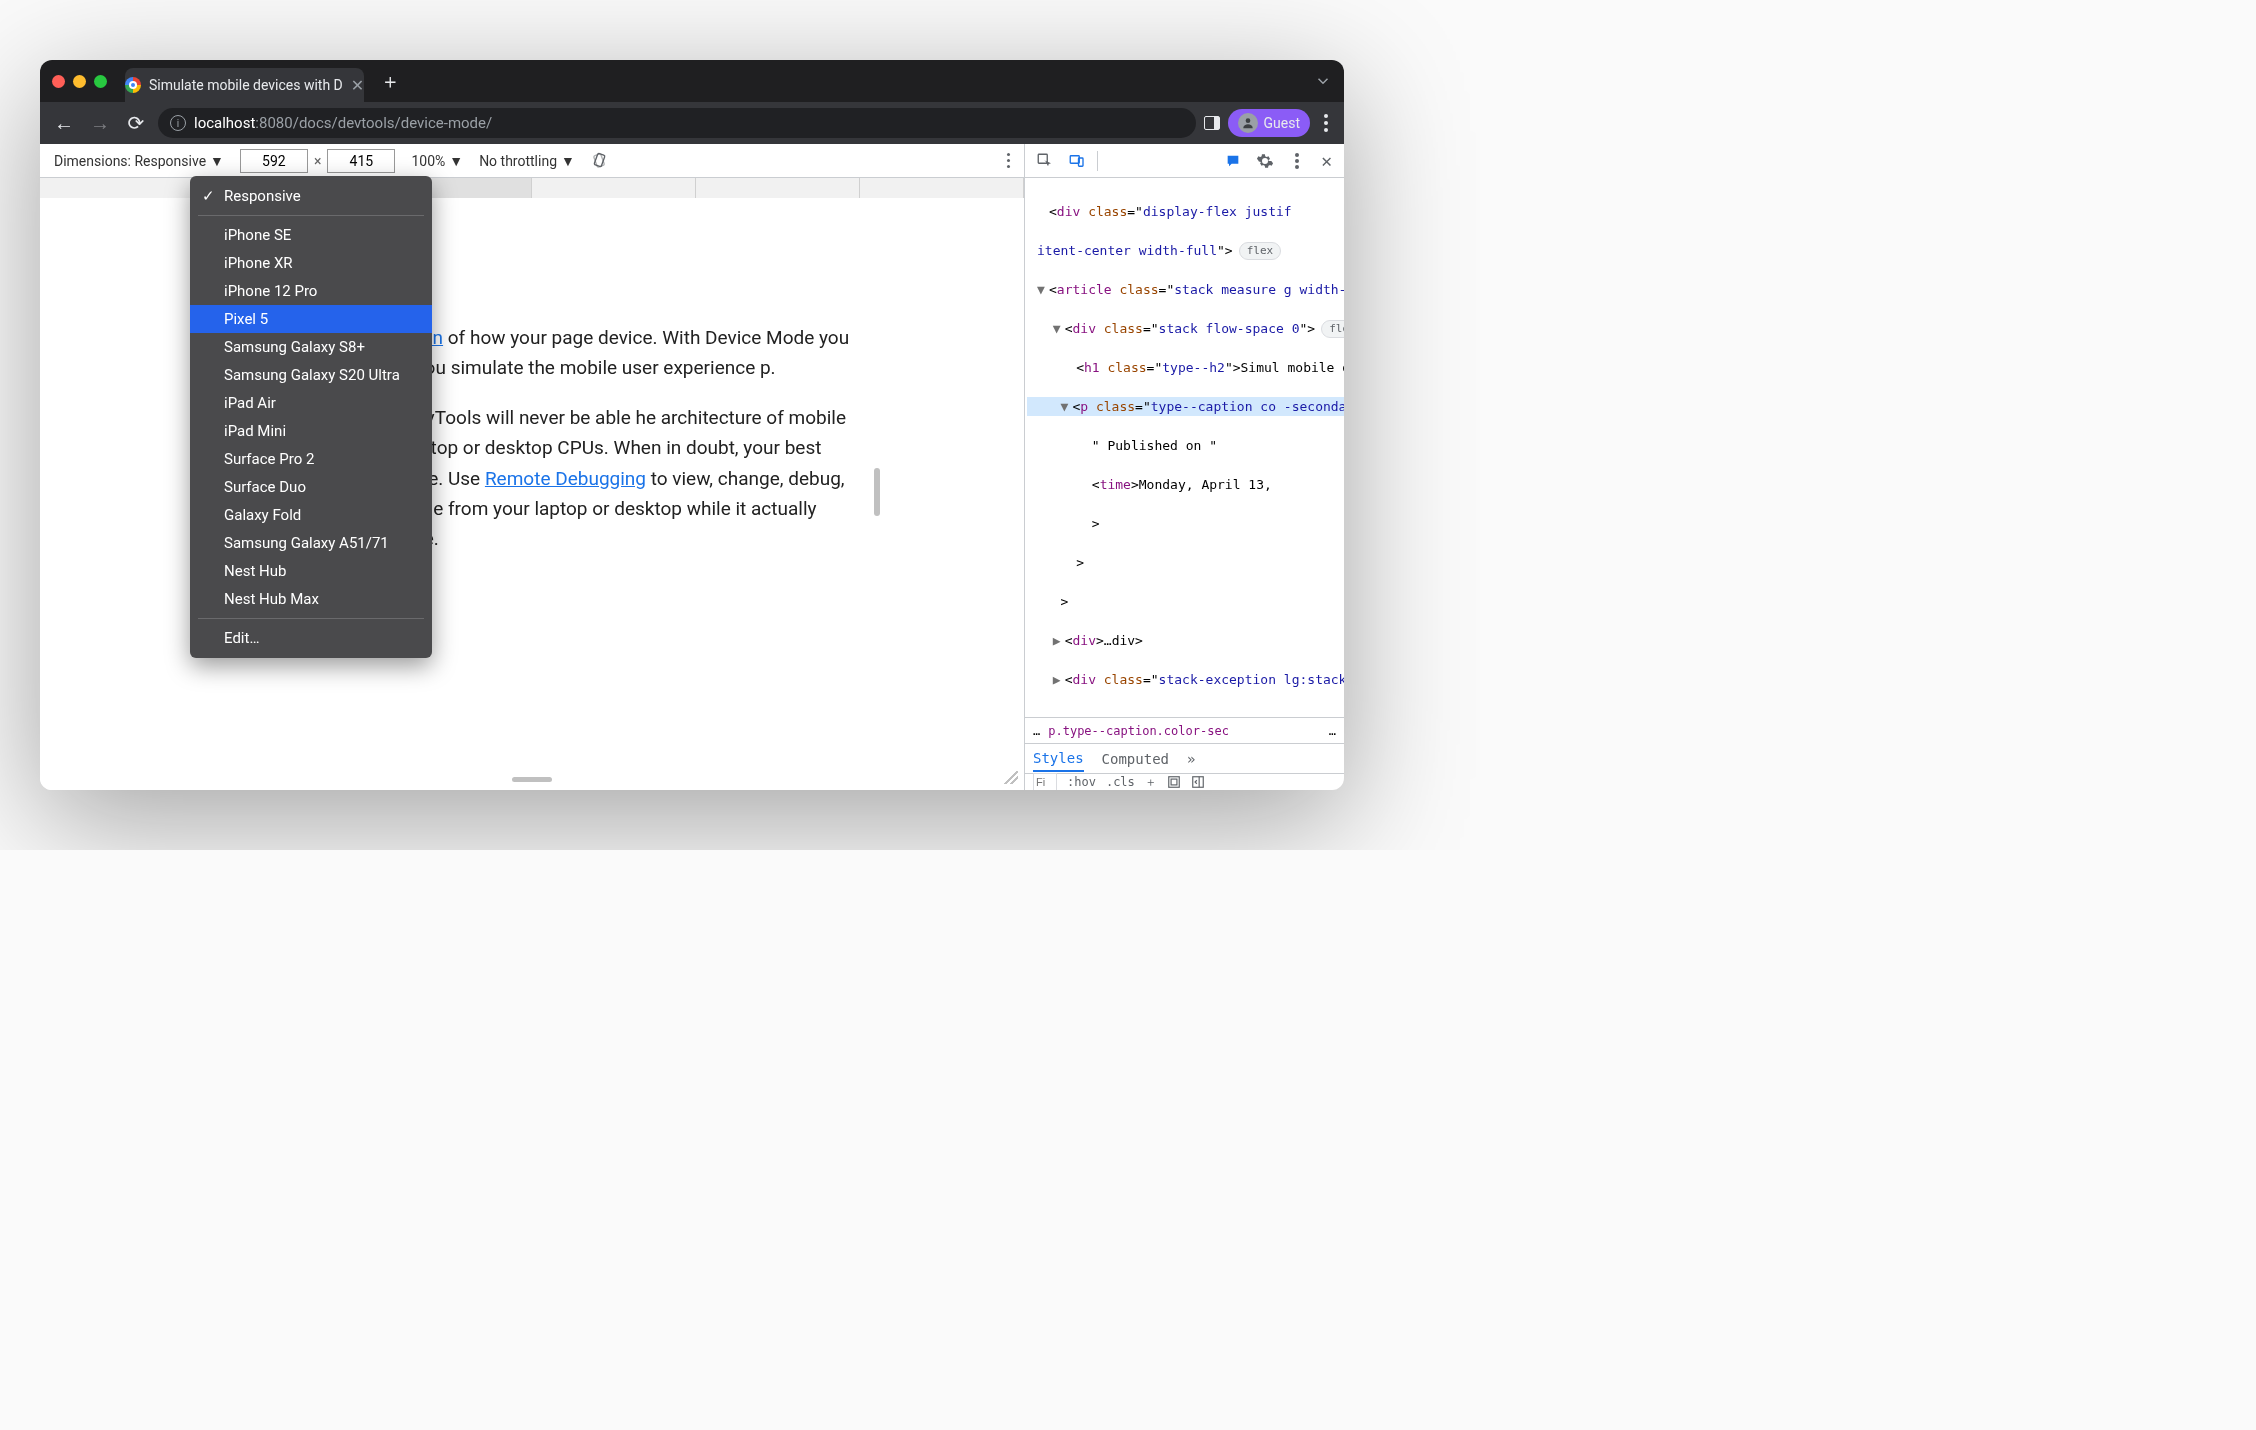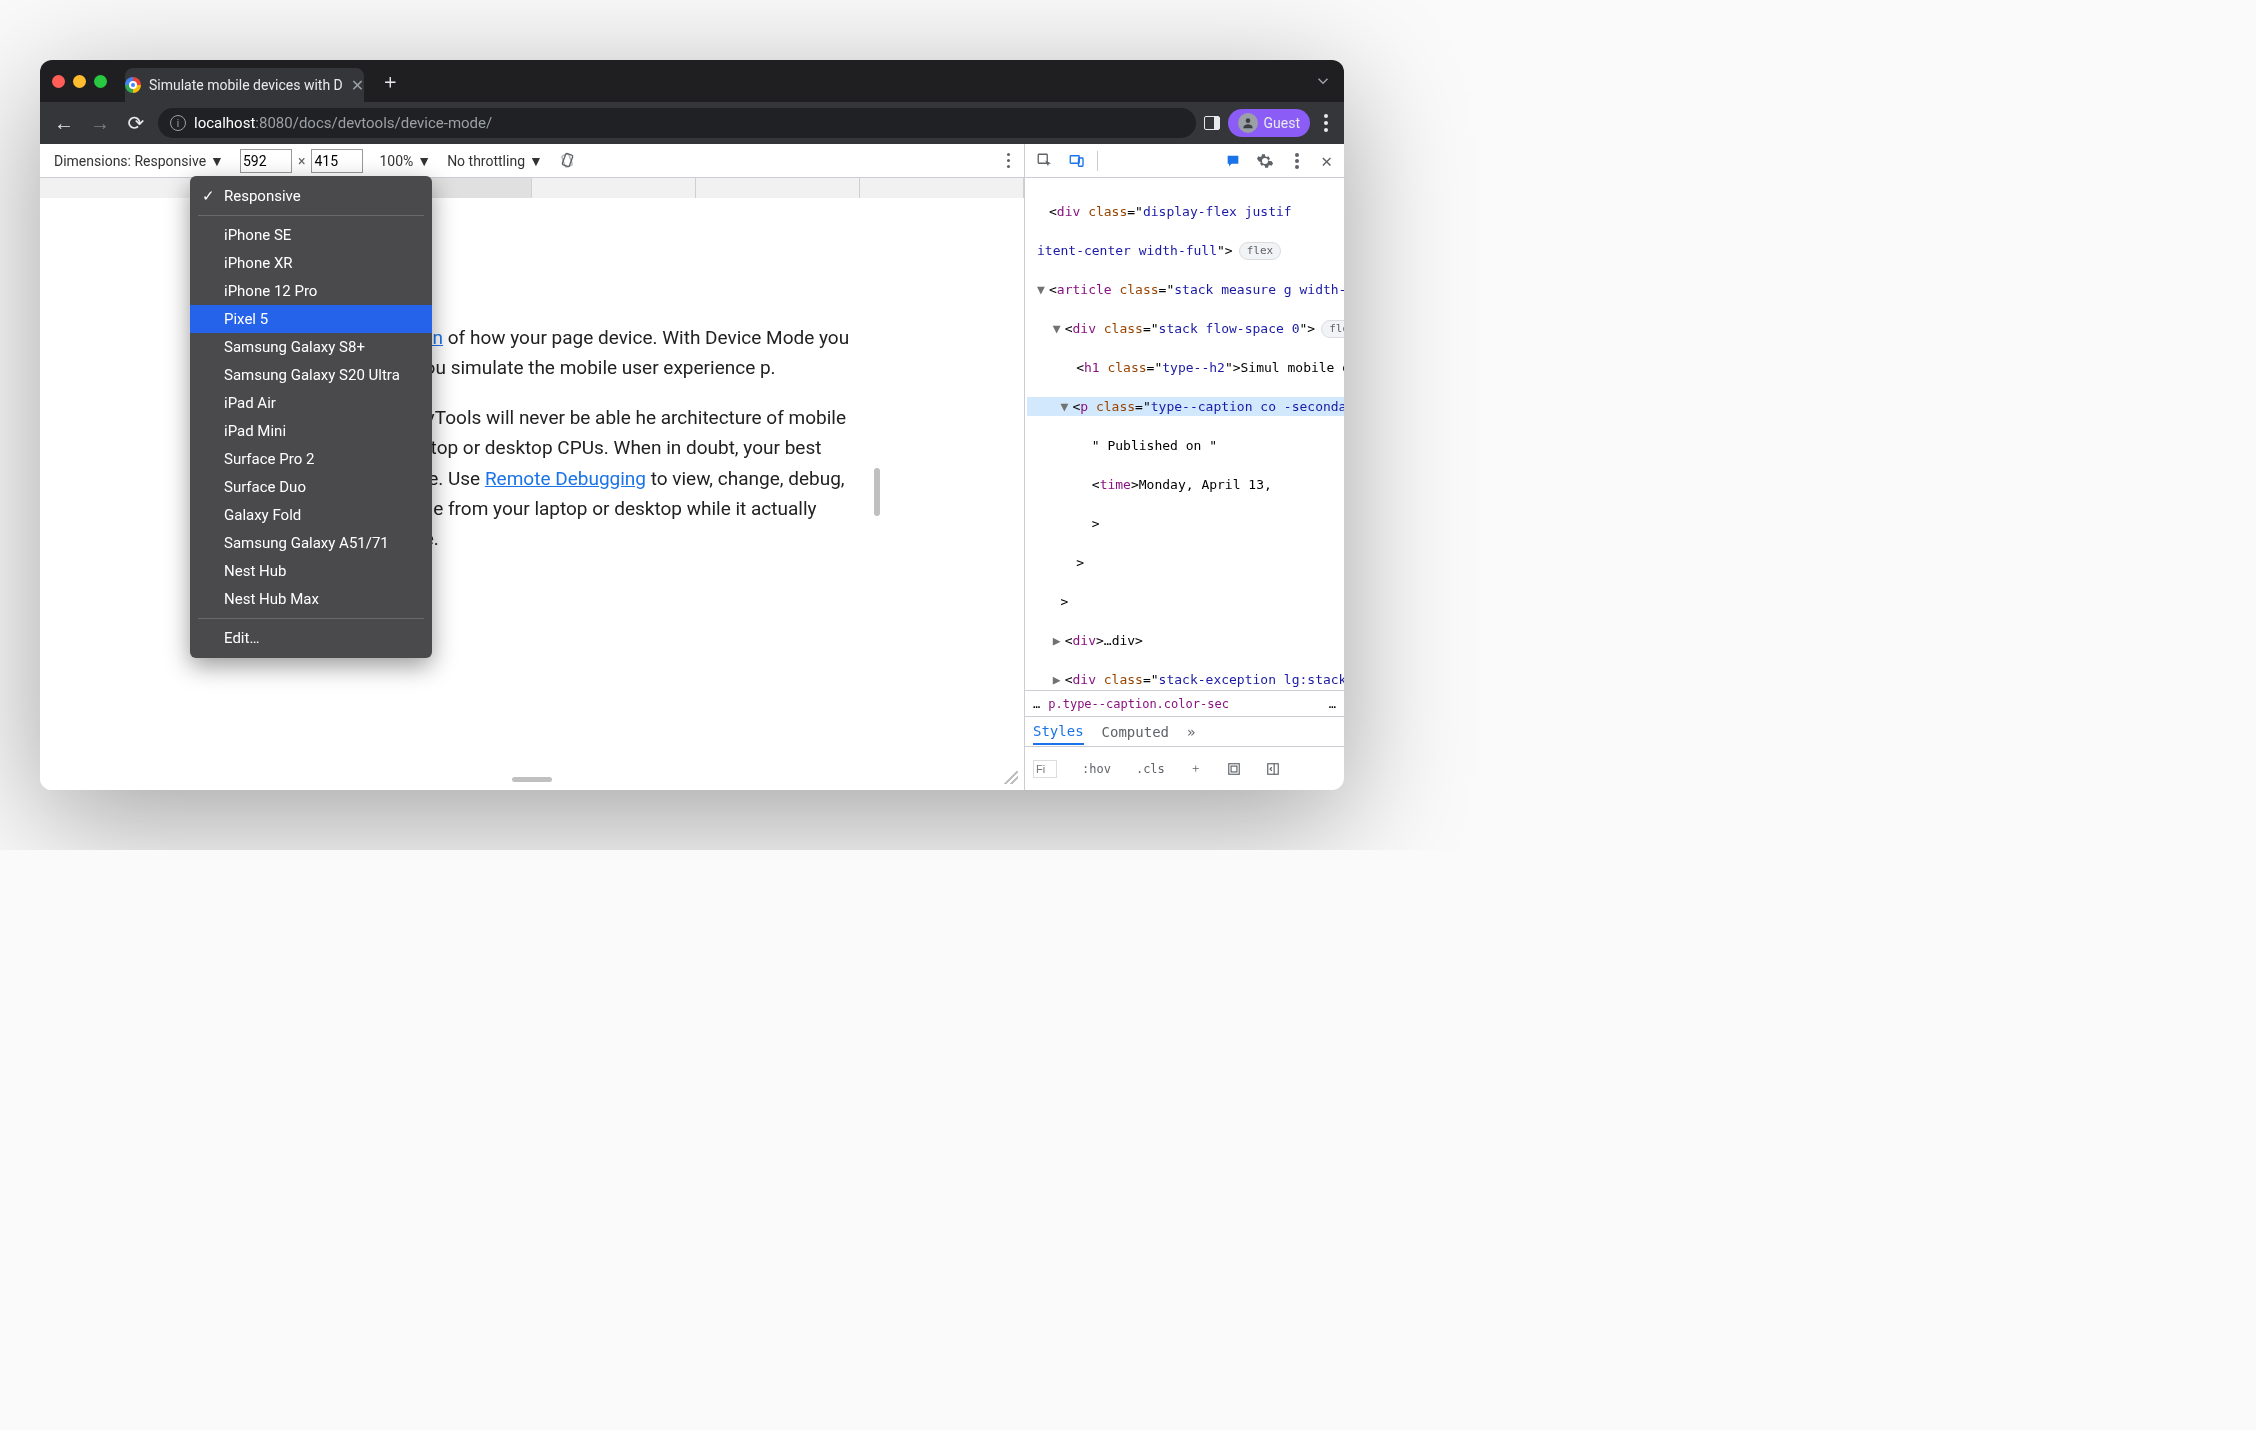--- a/index.html
+++ b/index.html
@@ -82,21 +82,21 @@
   .workspace{flex:1;display:flex;min-height:0;}
   .left-pane{flex:1;display:flex;flex-direction:column;min-width:0;position:relative;}
   .right-pane{width:320px;border-left:1px solid var(--border-gray);display:flex;flex-direction:column;font-family:Menlo,Consolas,monospace;font-size:13px;min-width:0;}
   
   .device-toolbar{
     height:34px;background:#fff;border-bottom:1px solid var(--border-gray);
     display:flex;align-items:center;padding:8px 14px;gap:16px;font-size:14px;color:#333;position:relative;
   }
   .dim-drop{display:flex;align-items:center;gap:4px;cursor:pointer;}
   .size-inputs{display:flex;align-items:center;gap:6px;}
-  .size-inputs input{width:52px;height:24px;border:1px solid #999;text-align:left;font-size:14px;font-family:inherit;}
+  .size-inputs input{width:68px;height:24px;border:1px solid #999;text-align:center;font-size:14px;font-family:inherit;}
   .size-inputs .times{color:#666;}
   .tb-btn{display:flex;align-items:center;gap:4px;cursor:pointer;}
   .rotate-ic{width:18px;height:18px;}
   .tb-kebab{margin-left:auto;display:flex;flex-direction:column;gap:3px;cursor:pointer;}
   .tb-kebab span{width:3px;height:3px;background:#5f6368;border-radius:50%;}
   
   .ruler{height:20px;background:#f1f1f1;display:flex;}
   .ruler .seg{flex:1;border-right:1px solid #d0d0d0;}
   .ruler .seg.active{background:#e0e0e0;}
   
@@ -134,21 +134,21 @@
   .tree .hl{background:var(--hl-blue);}
   .tree .arrow{color:#727272;display:inline-block;width:12px;}
   .tree .txt{color:#000;}
   
   .crumb{height:26px;border-top:1px solid var(--border-gray);display:flex;align-items:center;padding:0 8px;font-size:12px;gap:8px;}
   .crumb .cur{color:#5f6368;}
   
   .style-tabs{height:30px;border-top:1px solid var(--border-gray);display:flex;align-items:center;padding:0 8px;gap:18px;font-size:14px;}
   .style-tabs .tab-s{color:#5f6368;cursor:pointer;padding:4px 0;}
   .style-tabs .tab-s.active{color:#1a73e8;border-bottom:2px solid #1a73e8;}
-  .style-bar{height:44px;border-top:1px solid var(--border-gray);display:flex;align-items:center;padding:0 8px;gap:25px;font-size:12px;color:#5f6368;}
+  .style-bar{height:17px;border-top:1px solid var(--border-gray);display:flex;align-items:center;padding:0 8px;gap:10px;font-size:12px;color:#5f6368;}
   .style-bar .filter{border:1px solid #dadce0;width:24px;height:18px;padding:0 2px;font-size:11px;}
 
   svg{display:block;}
 </style>
 </head>
 <body>
 
 <div class="shadow">
 <div class="window">
 

